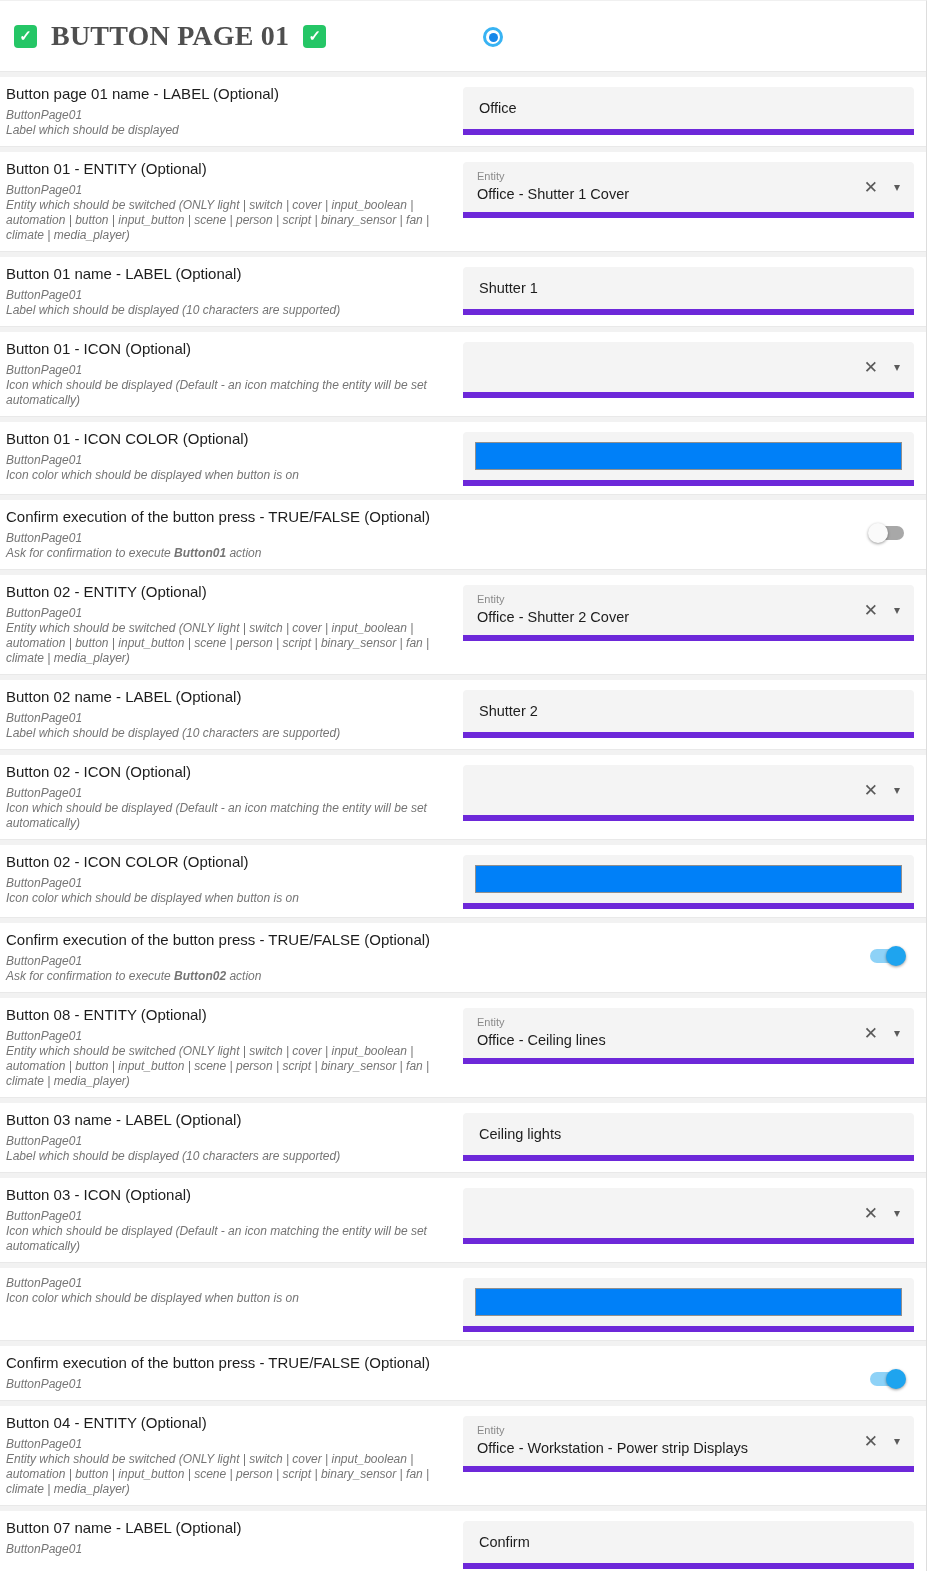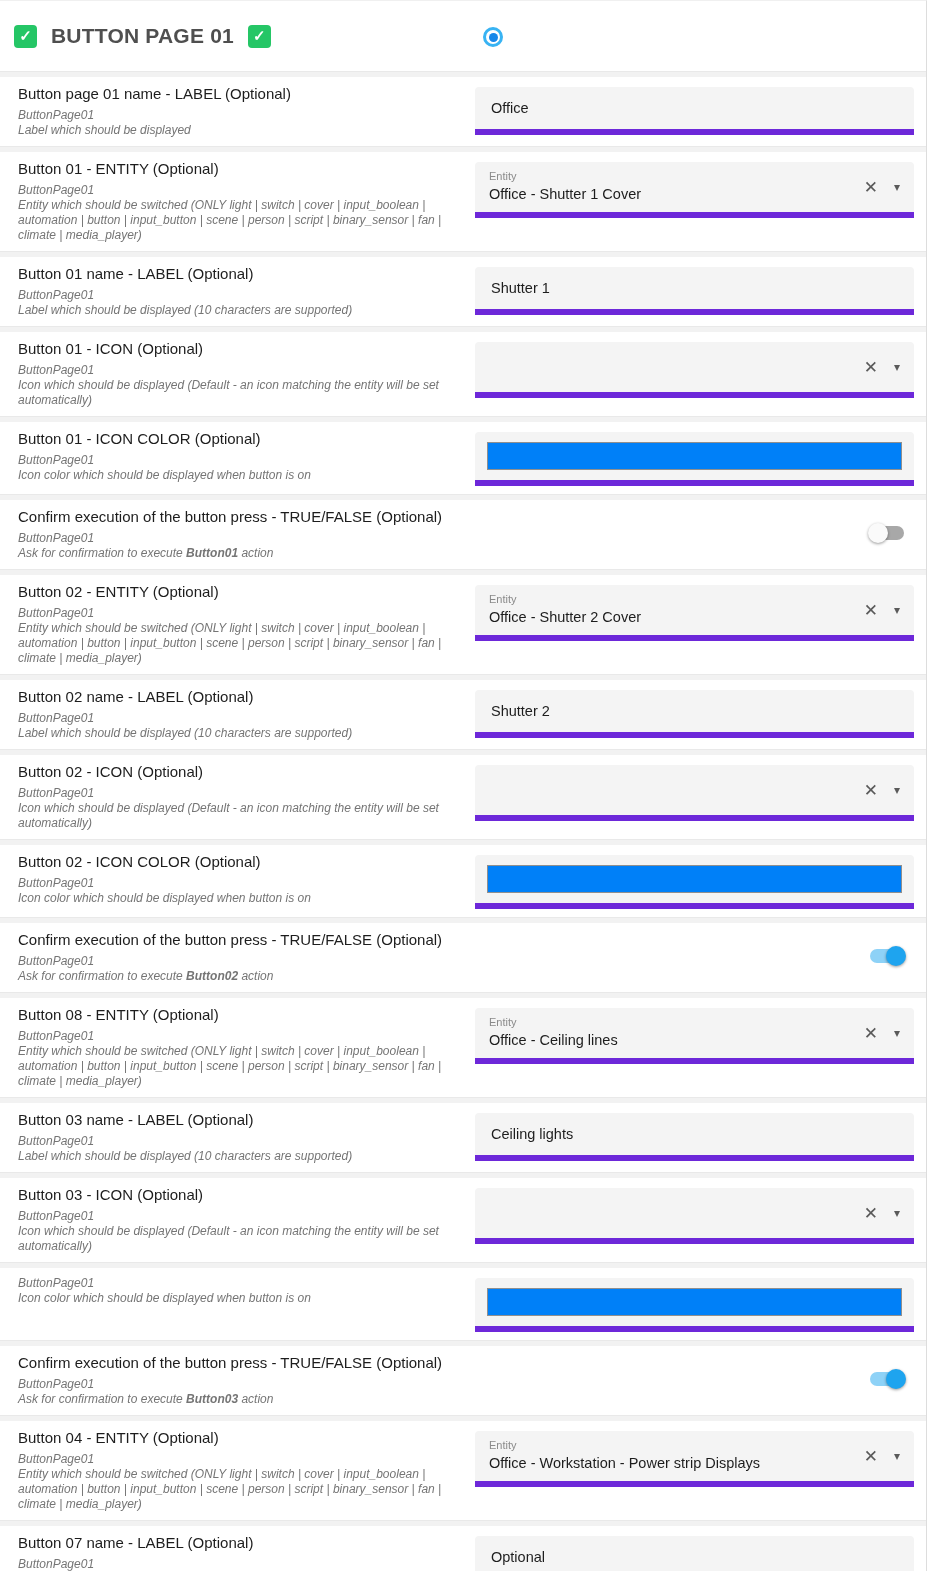--- a/index.html
+++ b/index.html
@@ -6,29 +6,29 @@
   body{
     width:935px;height:1571px;overflow:hidden;background:#fff;
     font-family:"Liberation Sans", sans-serif;color:#1d1d1d;
   }
   .page{width:927px;height:1571px;border-right:1px solid #ddd;border-top:1px solid #f0f0f0;box-sizing:border-box;}
   
   .hdr{height:70px;position:relative;display:flex;align-items:center;}
   .hdr-left{display:flex;align-items:center;gap:10px;margin-left:14px;}
   .cbx{width:23px;height:23px;border-radius:4px;background:#25c666;display:flex;align-items:center;justify-content:center;
        color:#fff;font-weight:bold;font-size:15px;cursor:pointer;}
-  .hdr-title{font-size:21px;font-weight:bold;color:#4f4f4f;letter-spacing:.2px;margin:12px 4px;}
+  .hdr-title{font-size:28px;font-weight:bold;color:#4f4f4f;letter-spacing:.2px;margin:12px 4px;font-family:Liberation Serif, serif;}
   .radio{position:absolute;left:483px;top:26px;width:14px;height:14px;border:3px solid #38b3f3;border-radius:50%;
          display:flex;align-items:center;justify-content:center;cursor:pointer;background:#fff;}
   .radio .dot{width:9px;height:9px;border-radius:50%;background:#1787e9;}
   
   .sep{height:5px;background:#f2f2f2;border-top:1px solid #e9e9e9;}
   
   .row{display:flex;align-items:flex-start;padding:8px 0;}
-  .left{width:445px;margin-left:18px;flex:none;}
+  .left{width:445px;margin-left:6px;flex:none;}
   .right{flex:1;margin:2px 12px 0 12px;}
   .row-title{font-size:15px;line-height:18px;color:#1d1d1d;margin-bottom:5px;}
   .row-sub,.row-desc{font-size:12px;line-height:15px;color:#757575;font-style:italic;}
   .row-desc b{font-weight:bold;}
   
   .field{background:#f4f4f4;border-bottom:6px solid #6d28d9;border-radius:4px 4px 0 0;box-sizing:border-box;position:relative;}
   .txt-field{height:48px;display:flex;align-items:center;padding-left:16px;cursor:text;}
   .field-value{font-size:14.5px;color:#1d1d1d;}
   .sel-field{height:56px;padding:8px 14px 0 14px;cursor:pointer;}
   .field-label{display:block;font-size:11px;color:#8a8a8a;font-style:normal;margin-bottom:3px;}
@@ -324,21 +324,20 @@
       </div>
 
     </div>
   </div>
 
   <div class="sep"></div>
   <div class="row">
     <div class="left">
       <div class="row-title">Confirm execution of the button press - TRUE/FALSE (Optional)</div>
       <div class="row-sub">ButtonPage01</div>
-      <div class="row-desc"><span class="desc-pre">Ask for confirmation to execute </span><b class="desc-bold">Button03</b><span class="desc-post"> action</span></div>
     </div>
     <div class="right">
 
       <div class="ctl ctl-toggle toggle-wrap">
         <span class="switch on">
           <span class="track"></span>
           <span class="thumb"></span>
         </span>
       </div>
     </div>
@@ -367,20 +366,20 @@
 
   <div class="sep"></div>
   <div class="row">
     <div class="left">
       <div class="row-title">Button 07 name - LABEL (Optional)</div>
       <div class="row-sub">ButtonPage01</div>
 
     </div>
     <div class="right">
       <div class="ctl ctl-text field txt-field">
-        <span class="field-value">Optional</span>
+        <span class="field-value">Confirm</span>
       </div>
 
     </div>
   </div>
 
 </div>
 </div>
 
 </body></html>

